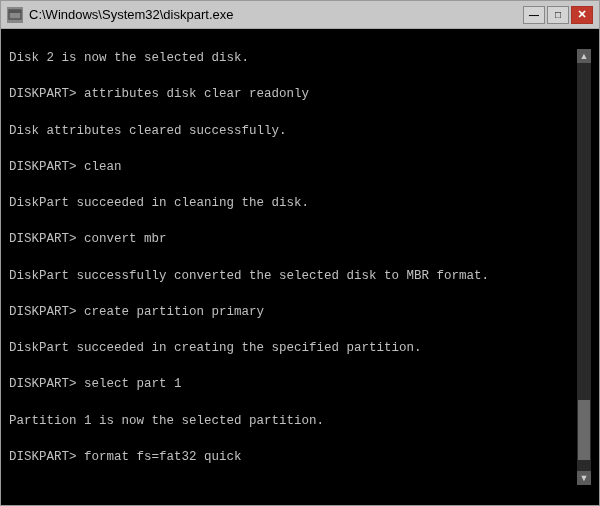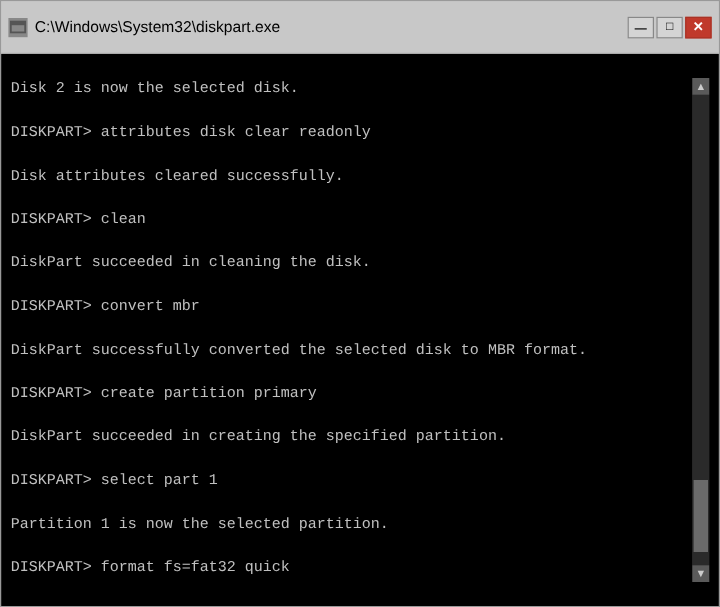--- a/index.html
+++ b/index.html
@@ -13,21 +13,21 @@
     }
     .window {
       width: 600px;
       height: 506px;
       display: flex;
       flex-direction: column;
       border: 1px solid #999;
     }
     .title-bar {
       background: #c8c8c8;
-      height: 44px;
+      height: 28px;
       display: flex;
       align-items: center;
       justify-content: space-between;
       padding: 0 6px;
       border-bottom: 1px solid #aaa;
       flex-shrink: 0;
     }
     .title-bar-left {
       display: flex;
       align-items: center;

